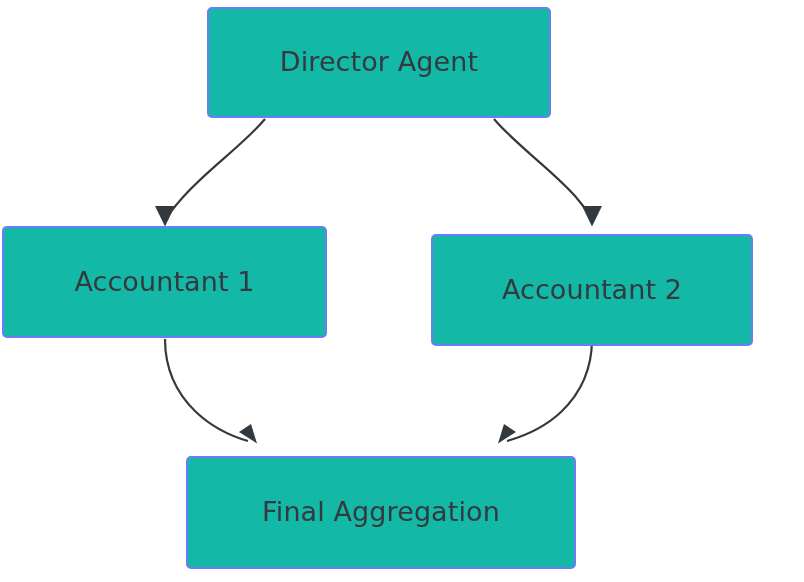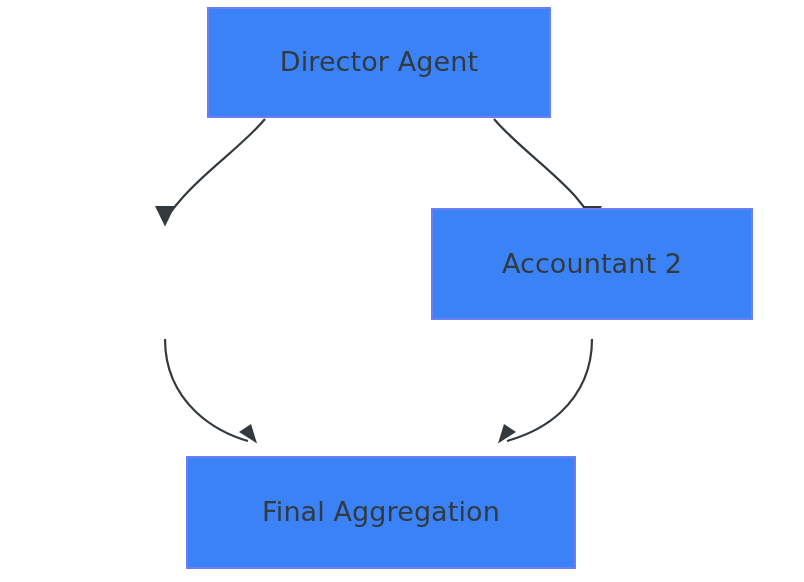--- a/index.html
+++ b/index.html
@@ -19,23 +19,23 @@
     position: absolute;
     top: 0;
     left: 0;
     width: 804px;
     height: 582px;
     pointer-events: none;
   }
   .node {
     position: absolute;
     box-sizing: border-box;
-    background: #3b82f6;
+    background: #14b8a6;
     border: 2px solid #6c7ef5;
-    border-radius: 0px;
+    border-radius: 5px;
     display: flex;
     align-items: center;
     justify-content: center;
     z-index: 2;
   }
   .node-label {
     font-family: "DejaVu Sans", "Liberation Sans", sans-serif;
     font-size: 27px;
     font-weight: 400;
     color: #333a3f;
@@ -51,21 +51,21 @@
     height: 111px;
   }
   #node-accountant1 {
     left: 2px;
     top: 226px;
     width: 325px;
     height: 112px;
   }
   #node-accountant2 {
     left: 431px;
-    top: 208px;
+    top: 234px;
     width: 322px;
     height: 112px;
   }
   #node-final {
     left: 186px;
     top: 456px;
     width: 390px;
     height: 113px;
   }
   .edge-path {
@@ -105,20 +105,23 @@
       <path class="edge-path" d="M 592,339 C 592,368 582,392 561,412 C 543,429 521,437 507,441"></path>
       <polygon class="edge-arrow" points="498,443.5 504,424 516,432"></polygon>
     </g>
 
   </svg>
 
   <div class="node" id="node-director">
     <span class="node-label">Director Agent</span>
   </div>
 
+  <div class="node" id="node-accountant1">
+    <span class="node-label">Accountant 1</span>
+  </div>
 
   <div class="node" id="node-accountant2">
     <span class="node-label">Accountant 2</span>
   </div>
 
   <div class="node" id="node-final">
     <span class="node-label">Final Aggregation</span>
   </div>
 
 </div>

